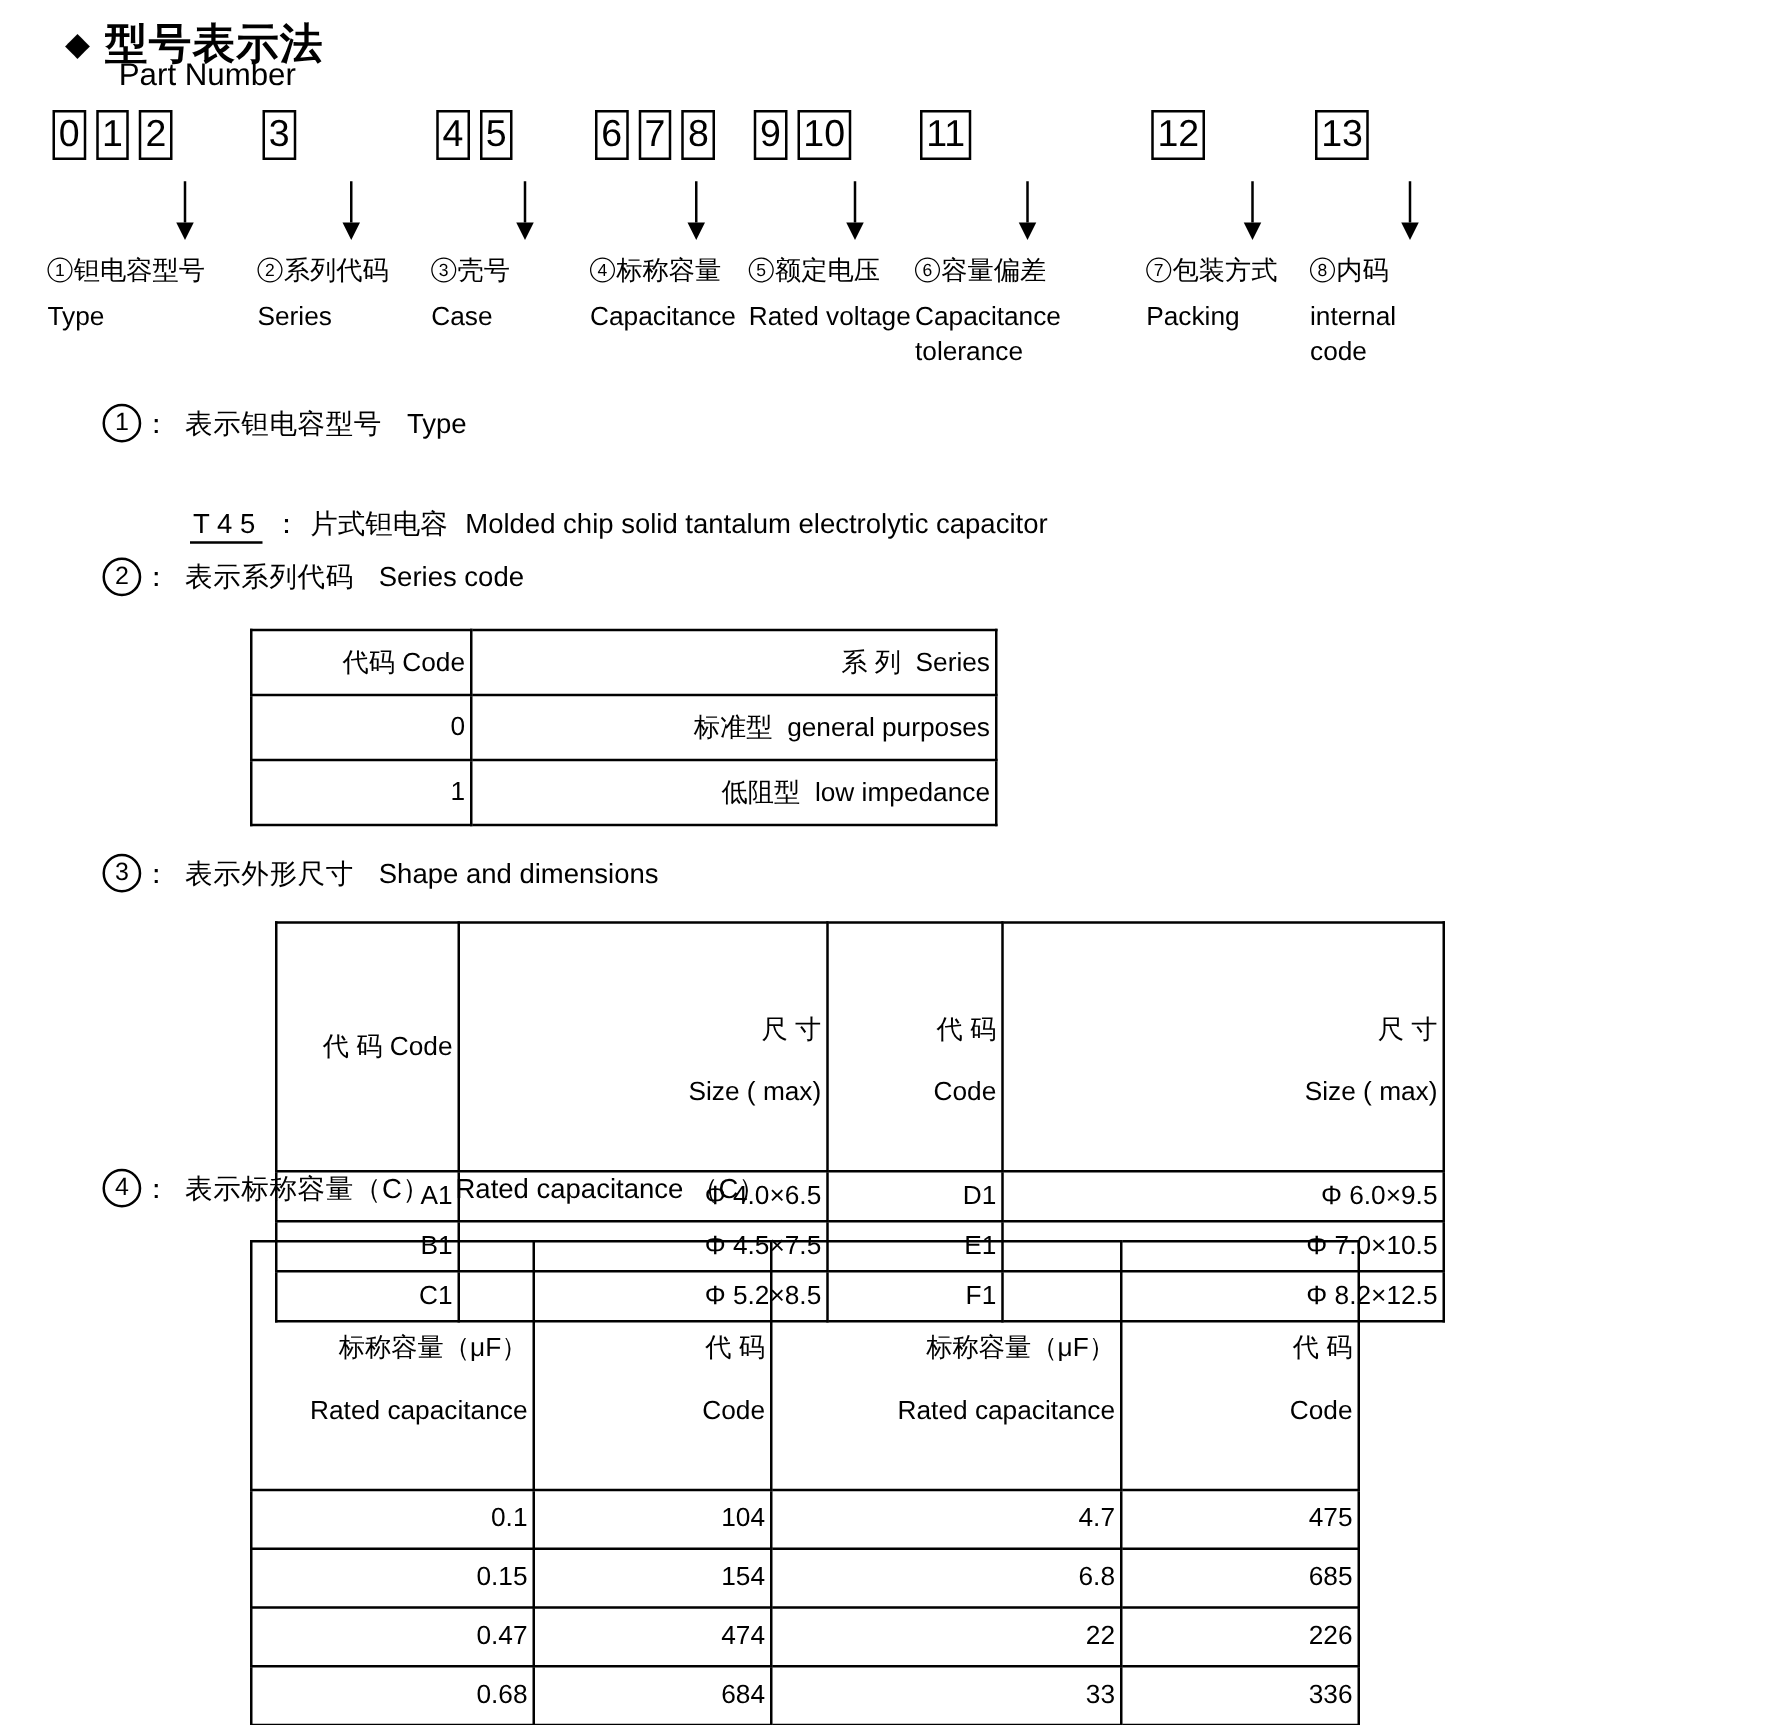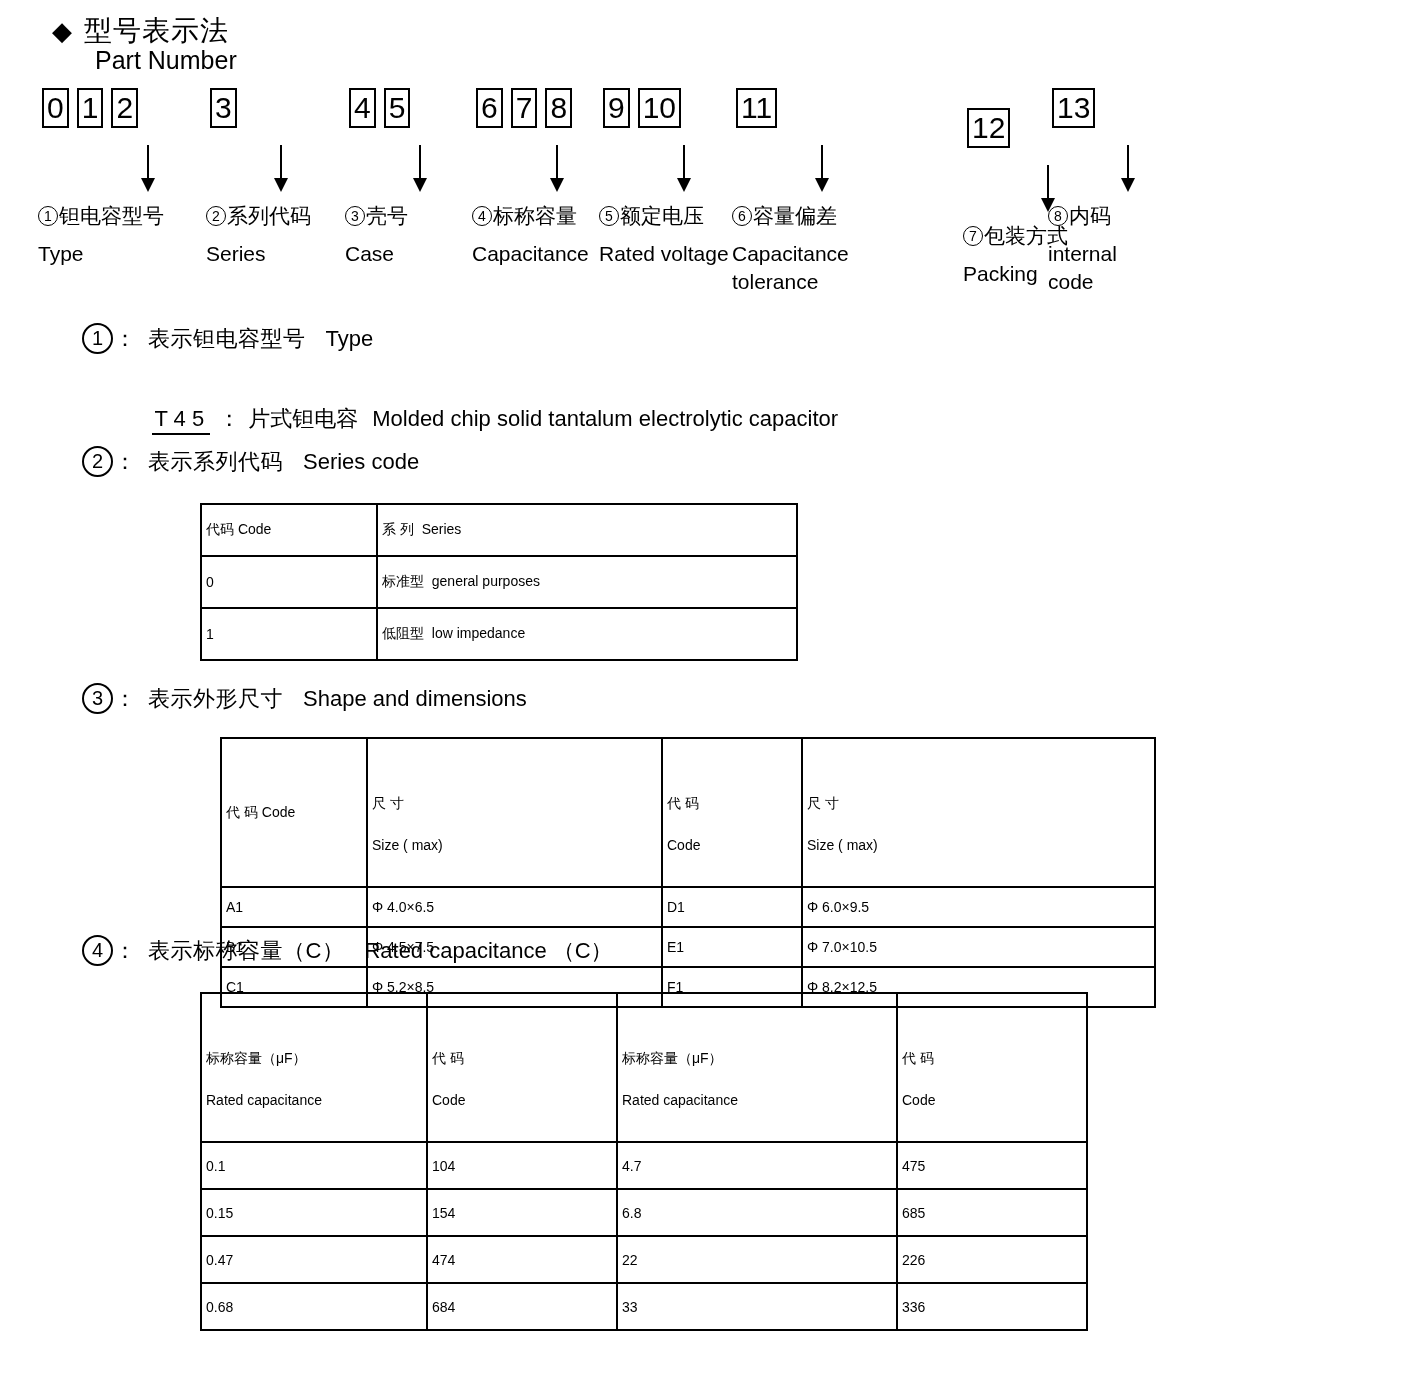--- a/index.html
+++ b/index.html
@@ -5,32 +5,32 @@
   * { margin:0; padding:0; box-sizing:border-box; }
   html,body { background:#ffffff; }
   .page {
     position:relative; width:1425px; height:1380px; background:#ffffff;
     color:#000; font-family:"Liberation Sans","DejaVu Sans",sans-serif;
     overflow:hidden;
   }
   
   .title-row { position:absolute; left:52px; top:12px; display:flex; align-items:center; gap:12px; }
   .diamond { font-size:26px; line-height:1; }
-  .title-zh { font-size:28px; letter-spacing:1px; }
+  .title-zh { font-size:34px; letter-spacing:1px;font-weight:bold; }
   .title-en { position:absolute; left:95px; top:46px; font-size:25px; }
   
   .pn { position:absolute; left:0; top:88px; width:1425px; height:235px; }
   .pn-group { position:absolute; top:0; }
   .g1 { left:38px;   width:220px; }
   .g2 { left:206px;  width:150px; }
   .g3 { left:345px;  width:150px; }
   .g4 { left:472px;  width:170px; }
   .g5 { left:599px;  width:170px; }
   .g6 { left:732px;  width:180px; }
-  .g7 { left:963px;  width:170px;margin-top:20px; }
+  .g7 { left:917px;  width:170px; }
   .g8 { left:1048px; width:160px; }
   .digit-row { height:40px; }
   .dbox {
     display:inline-block; min-width:25px; height:40px; line-height:36px;
     border:2px solid #000; padding:0 3px; margin:0 4px;
     font-size:30px;
   }
   .arrow { margin:17px auto 10px; display:flex; flex-direction:column; align-items:center; height:47px; }
   .arrow-bar { width:2px; height:33px; background:#000; }
   .arrow-head { width:0; height:0; border-left:7px solid transparent; border-right:7px solid transparent; border-top:14px solid #000; }
@@ -51,21 +51,21 @@
   .sec-zh { margin-left:8px; letter-spacing:0.5px; }
   .sec-en { margin-left:20px; }
   .s1 { top:323px; } .s2 { top:446px; } .s3 { top:683px; } .s4 { top:935px; }
   
   .t45-line { position:absolute; left:128px; top:378px; font-size:22px; white-space:pre; }
   .t45-code { border-bottom:2px solid #000; padding:0 6px 2px 2px; }
   .t45-colon { margin:0 8px; }
   .t45-en { margin-left:14px; }
   
   table.tbl { position:absolute; border-collapse:collapse; table-layout:fixed; }
-  .tbl td { border:2px solid #000; text-align:left; vertical-align:middle; font-size:14px; padding:0 4px; white-space:pre-wrap; }
+  .tbl td { border:2px solid #000; text-align:right; vertical-align:middle; font-size:21px; padding:0 4px; white-space:pre-wrap; }
   .tbl .ln { display:block; line-height:1.25;margin-top:24px; }
   .tbl-series { left:200px; top:503px; width:596px; }
   .tbl-series td { height:52px; }
   .tbl-size { left:220px; top:737px; width:934px;padding-left:16px; }
   .tbl-size tr.hd td { height:55px; }
   .tbl-size tr.dr td { height:40px; }
   .tbl-cap { left:200px; top:992px; width:886px; }
   .tbl-cap tr.hd td { height:53px; }
   .tbl-cap tr.dr td { height:47px; }
 </style>

